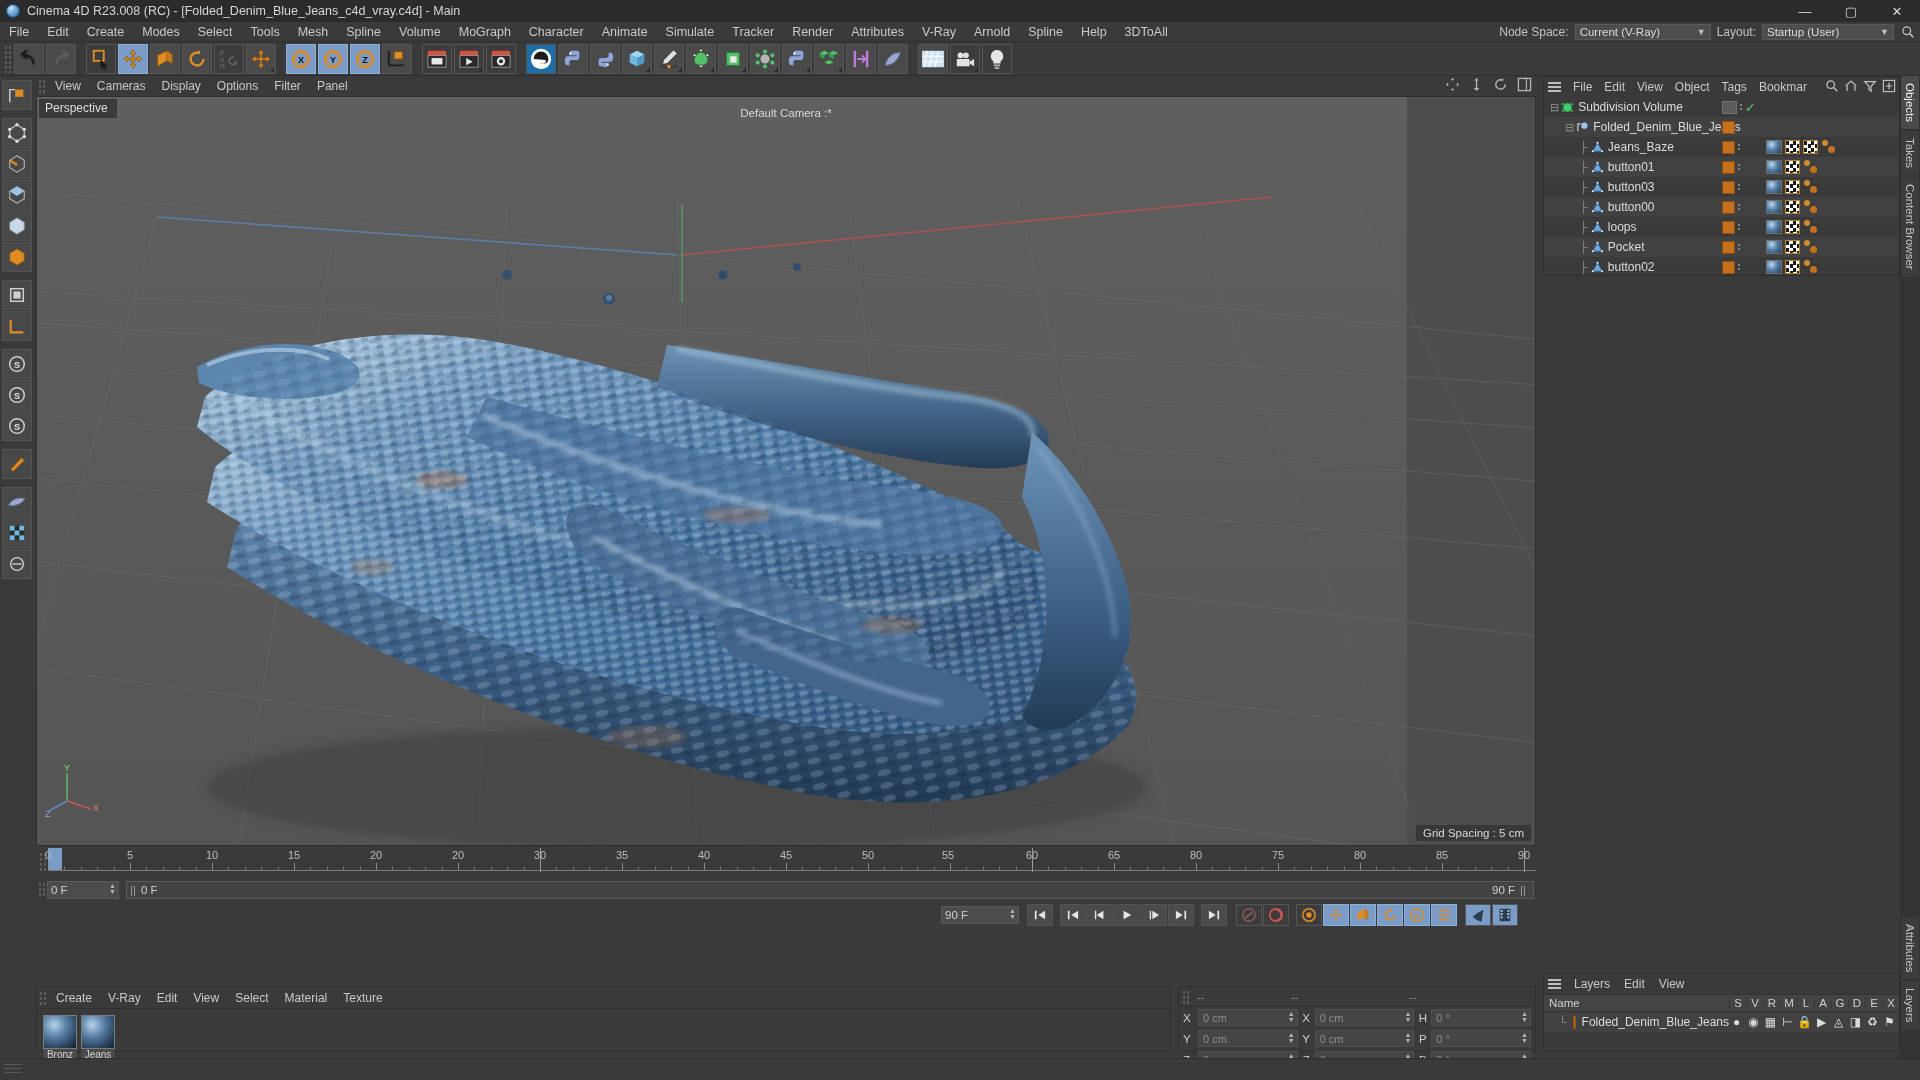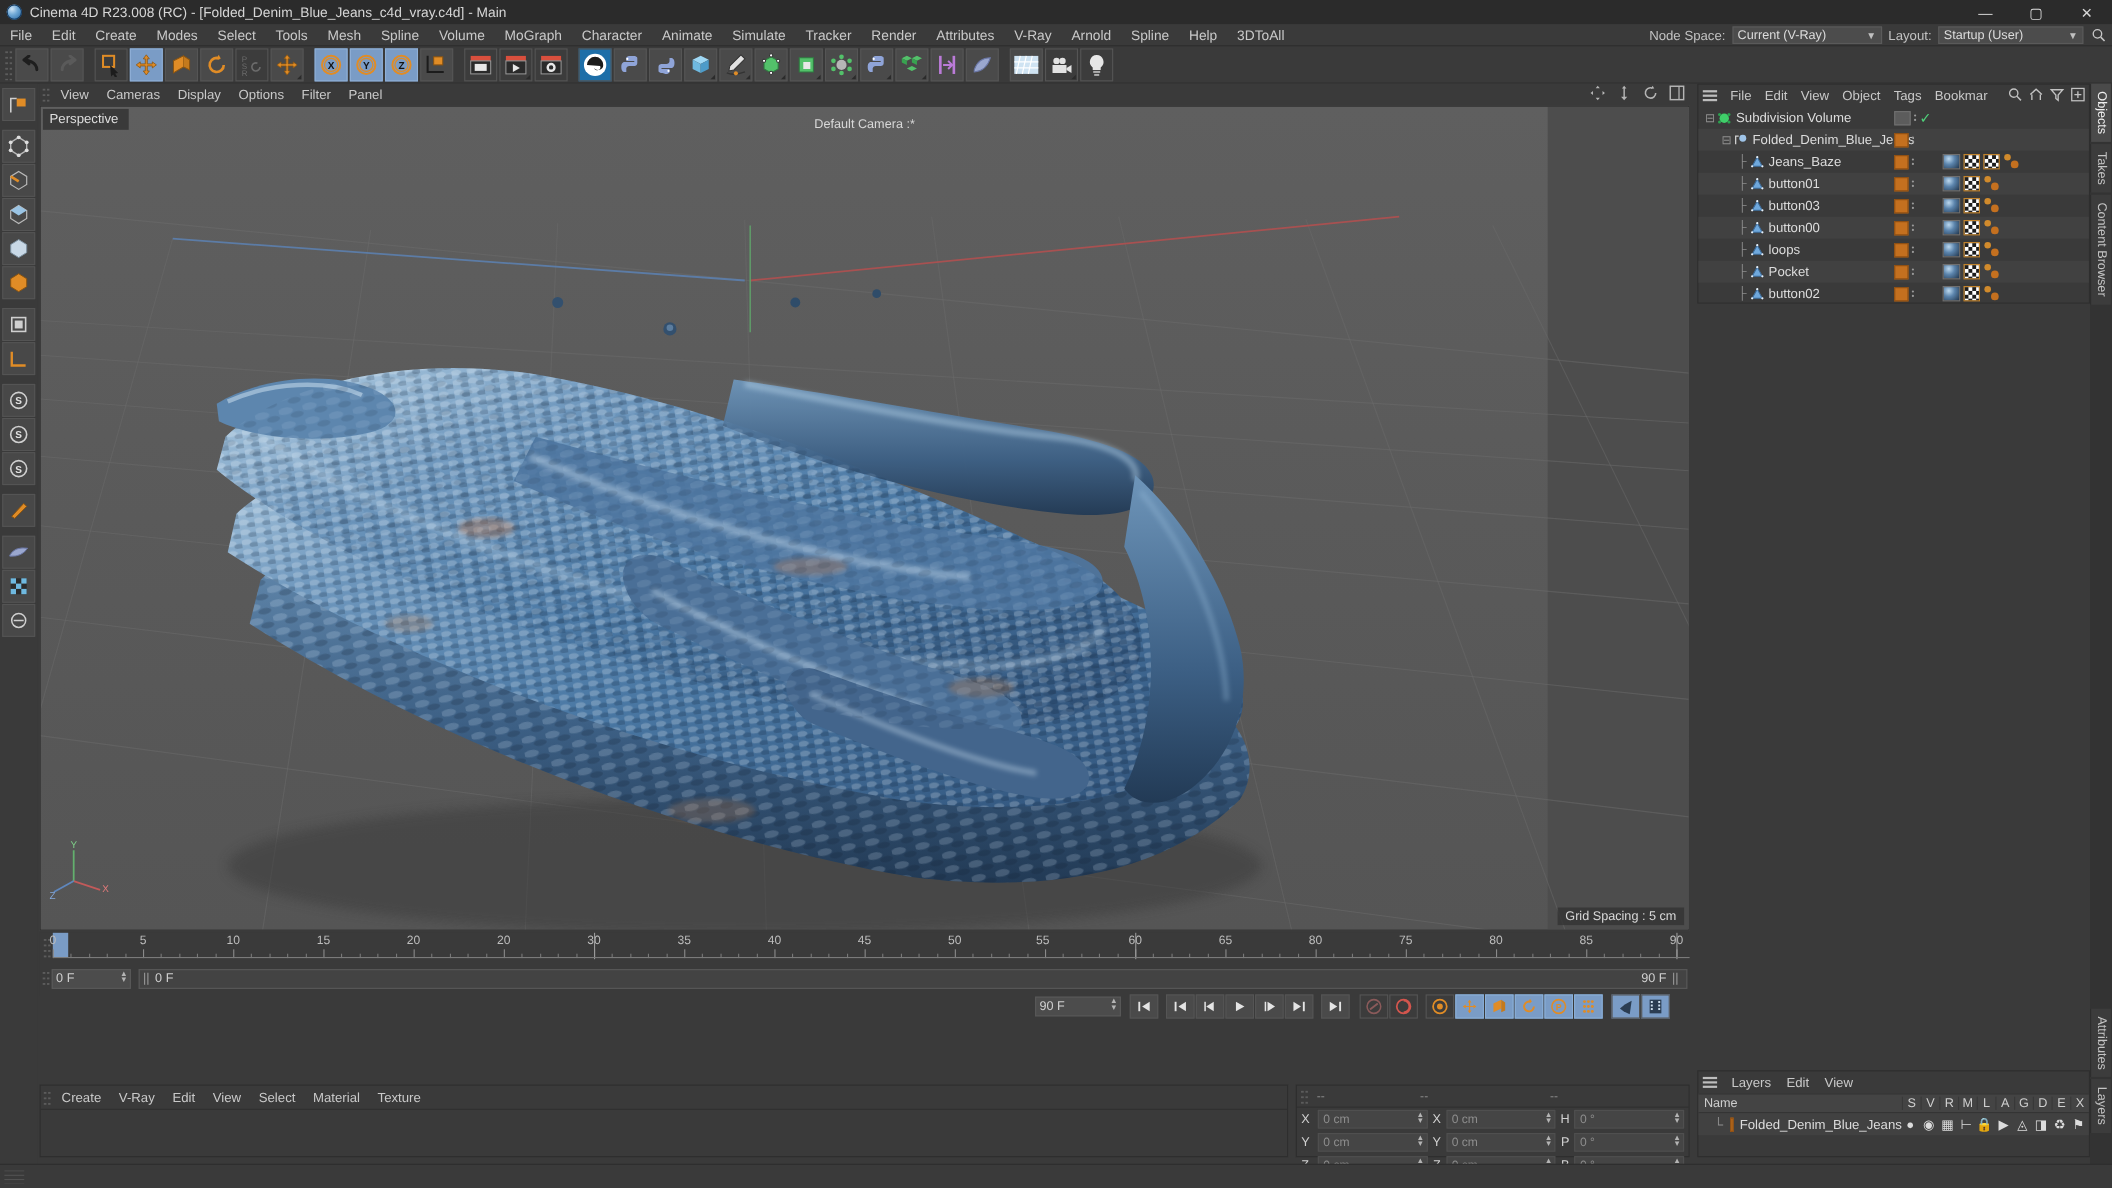--- a/index.html
+++ b/index.html
@@ -1007,20 +1007,32 @@
     <div id="matmenu">
       <div class="tgrip" style="height:14px;margin-left:2px"></div>
       <div class="mi">Create</div>
       <div class="mi">V-Ray</div>
       <div class="mi">Edit</div>
       <div class="mi">View</div>
       <div class="mi">Select</div>
       <div class="mi">Material</div>
       <div class="mi">Texture</div>
     </div>
+    <div id="matlist">
+      <div class="matitem">
+        <div class="matsphere"></div>
+        <div class="matlabel">Bronz</div>
+      </div>
+      <div class="matitem">
+        <div class="matsphere" style="background:
+             repeating-linear-gradient(90deg,#2d4b6d 0 2px,#3f6displayed 2px 4px),
+             radial-gradient(circle at 32% 28%, #9fc0da 0%, #4e7499 40%, #22384f 85%)"></div>
+        <div class="matlabel">Jeans</div>
+      </div>
+    </div>
   </div>
 
   <div id="coords">
     <div id="coordhdr">
       <div class="tgrip" style="height:14px;margin-left:3px"></div>
       <span style="width:100px;padding-left:6px">--</span>
       <span style="width:118px">--</span>
       <span>--</span>
     </div>
 

